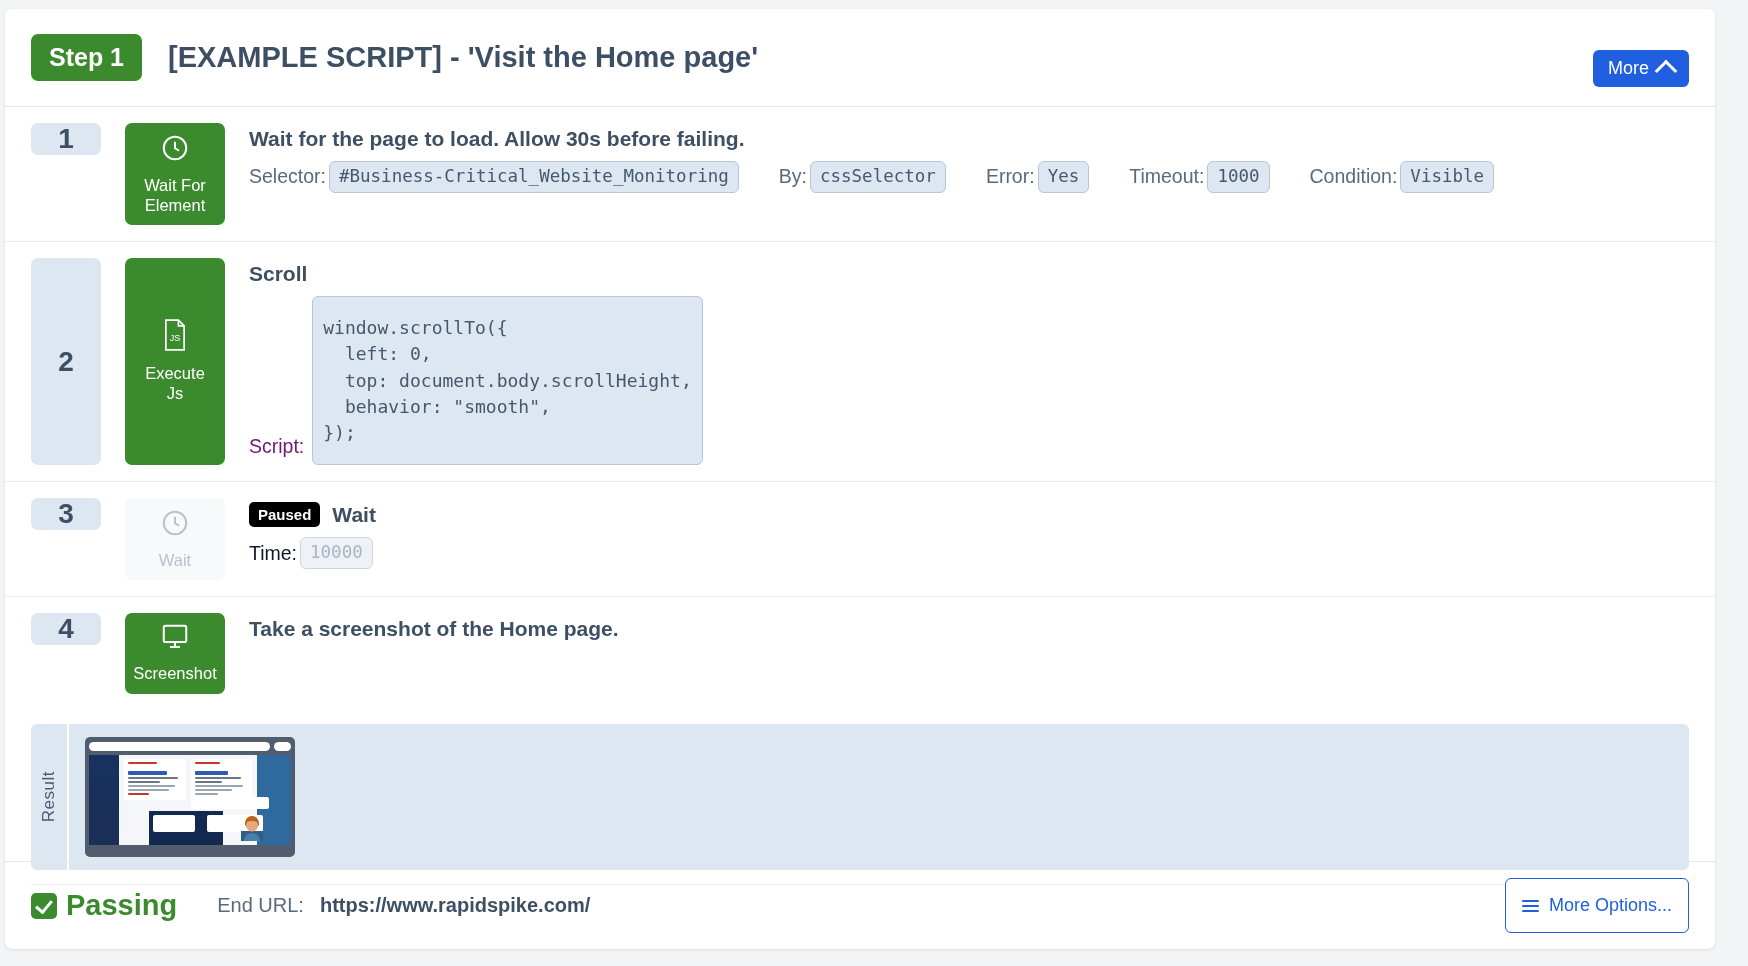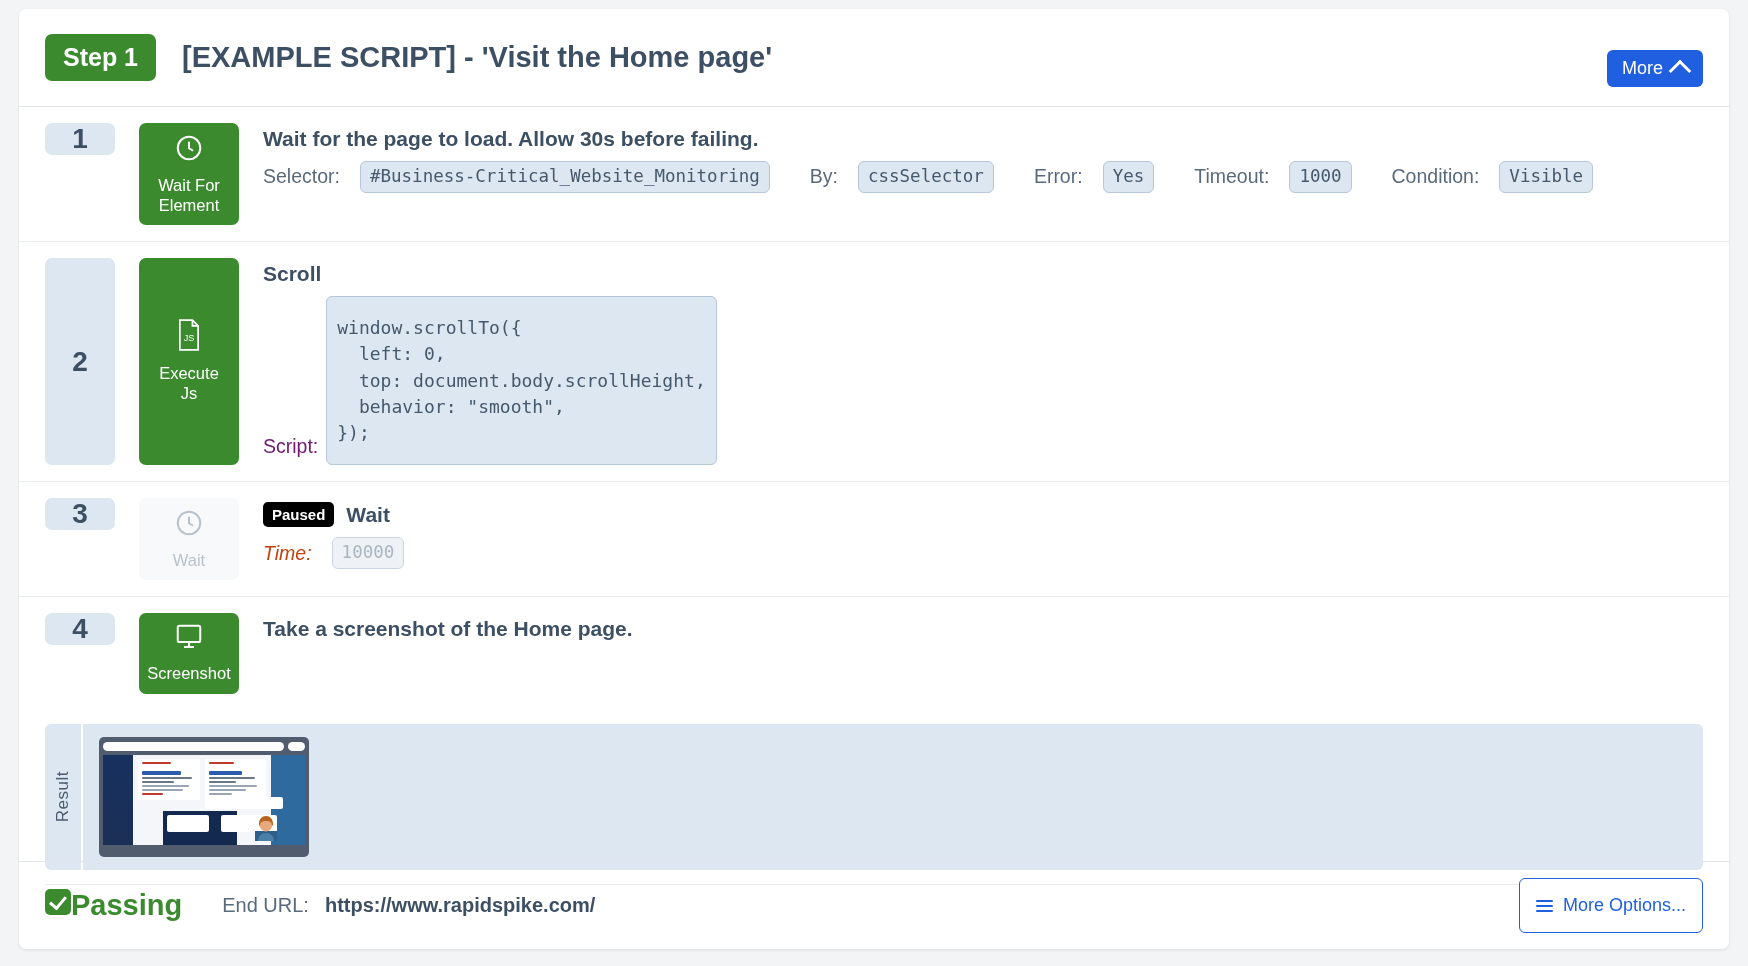--- a/index.html
+++ b/index.html
@@ -9,21 +9,21 @@
     font-family: "Liberation Sans", sans-serif;
   }
   body {
     width: 1748px;
     height: 966px;
     overflow: hidden;
   }
 
   .card {
     position: absolute;
-    left: 19px;
+    left: 5px;
     top: 9px;
     width: 1710px;
     height: 940px;
     background: #ffffff;
     border-radius: 7px;
     box-shadow: 0 1px 3px rgba(0,0,0,0.10);
     overflow: hidden;
   }
 
   
@@ -157,40 +157,40 @@
     display: flex;
     align-items: center;
     flex-wrap: wrap;
     gap: 0px 40px;
     font-size: 19.5px;
     color: #5a6a7d;
   }
   .param {
     display: flex;
     align-items: center;
-    gap: 20px;
+    gap: 3px;
     white-space: nowrap;
   }
   .param-label { color: #5a6a7d; }
   .pill {
     background: #dde7f2;
     border: 1px solid #b7c6d8;
     border-radius: 6px;
     padding: 4px 9px;
     font-family: "DejaVu Sans Mono", monospace;
     font-size: 17.5px;
     color: #46586c;
     line-height: 1.25;
   }
   .pill.muted {
     background: #eef2f7;
     border-color: #ccd6e2;
     color: #aab5c2;
   }
-  .param.muted .param-label { color: #c2410c; font-style: italic; }
+  .param.muted .param-label { color: #0f172a; }
 
   
   .script-row {
     display: flex;
     align-items: flex-end;
   }
   .script-label {
     font-size: 19.5px;
     color: #701a75;
     padding-bottom: 7px;
@@ -314,21 +314,22 @@
     left: 0; right: 0; bottom: 0;
     height: 88px;
     border-top: 1px solid #e3e7eb;
     display: flex;
     align-items: center;
     padding: 0 26px;
     box-sizing: border-box;
   }
   .status {
     display: flex;
-    gap: 0;
+    align-items: center;
+    gap: 9px;
   }
   .check {
     width: 26px; height: 26px;
     background: #3b8a2e;
     border-radius: 5px;
     position: relative;
   }
   .check:after {
     content: "";
     position: absolute;

